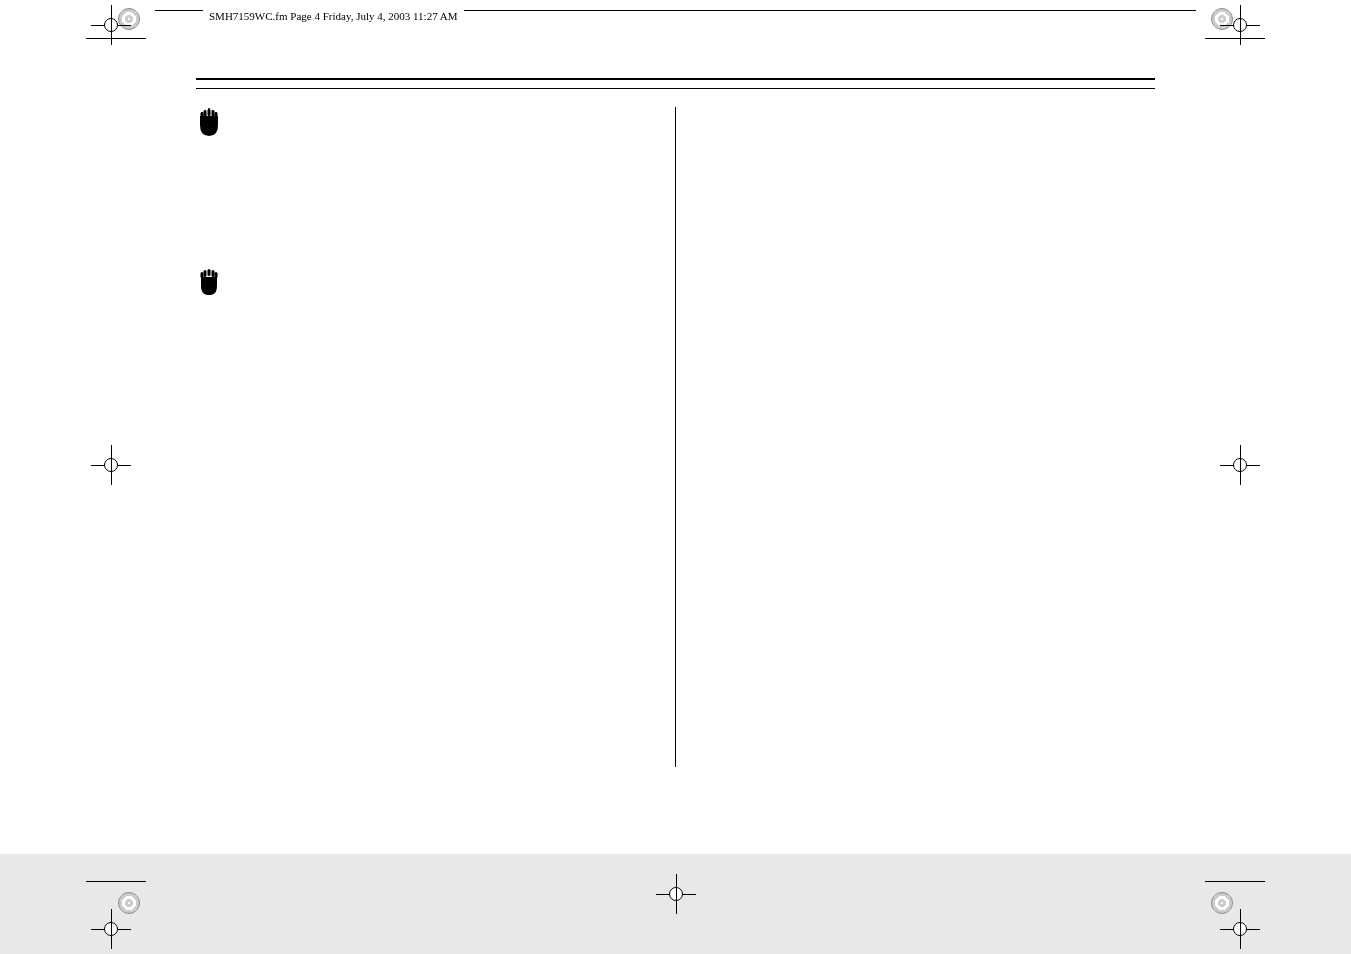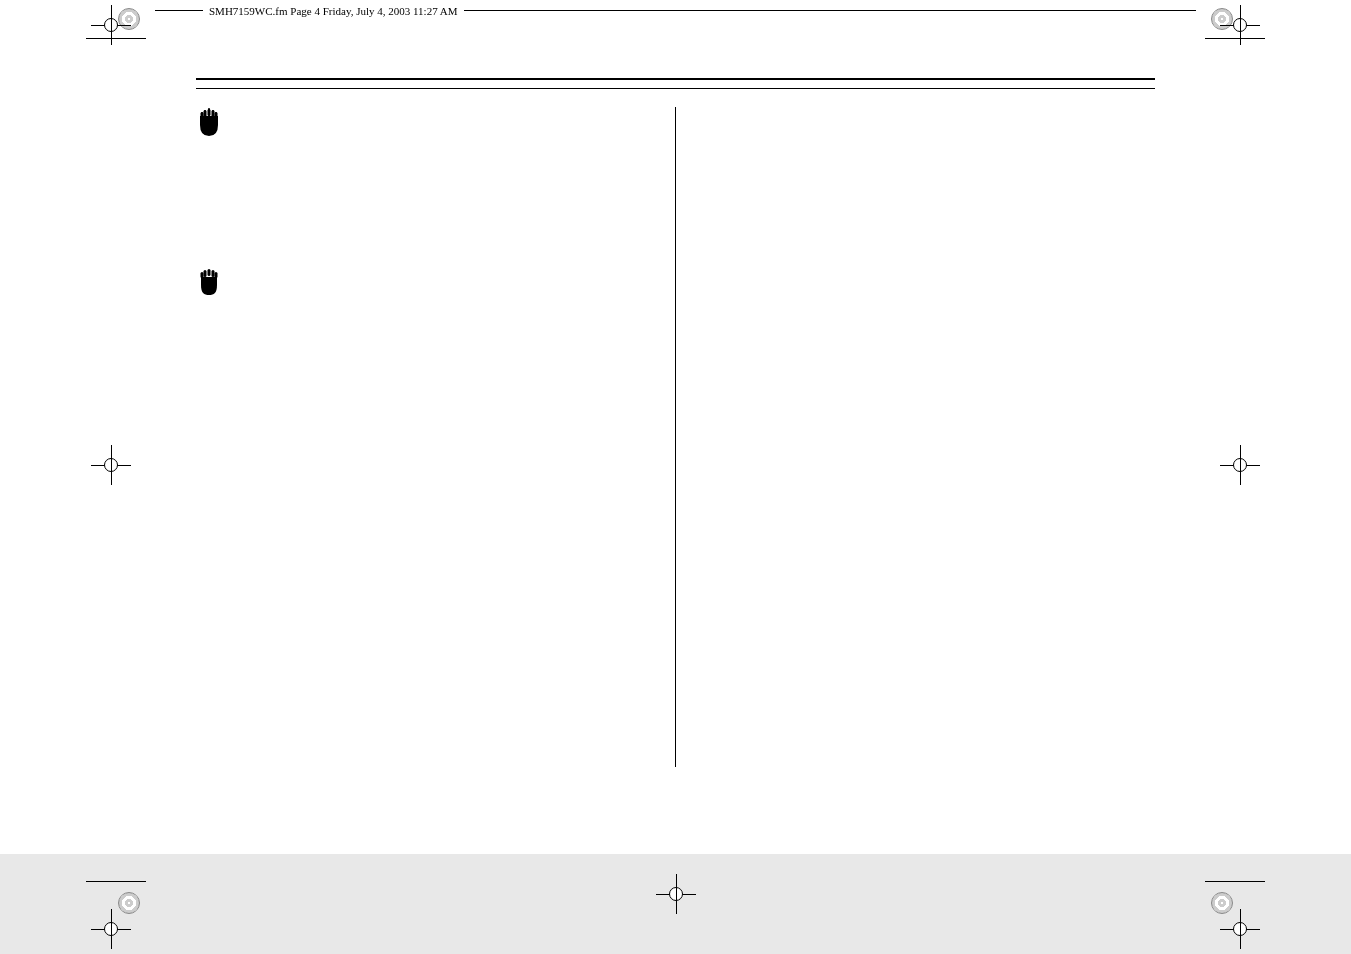--- a/index.html
+++ b/index.html
@@ -146,21 +146,20 @@
       background: #000;
     }
     
     
     .file-header {
       position: absolute;
       top: 10px;
       left: 155px;
       right: 155px;
       display: flex;
-      align-items: center;
     }
     .file-header .line {
       height: 1px;
       background: #000;
       flex: 1;
     }
     .file-text {
       font-size: 11px;
       padding: 0 6px;
       white-space: nowrap;

